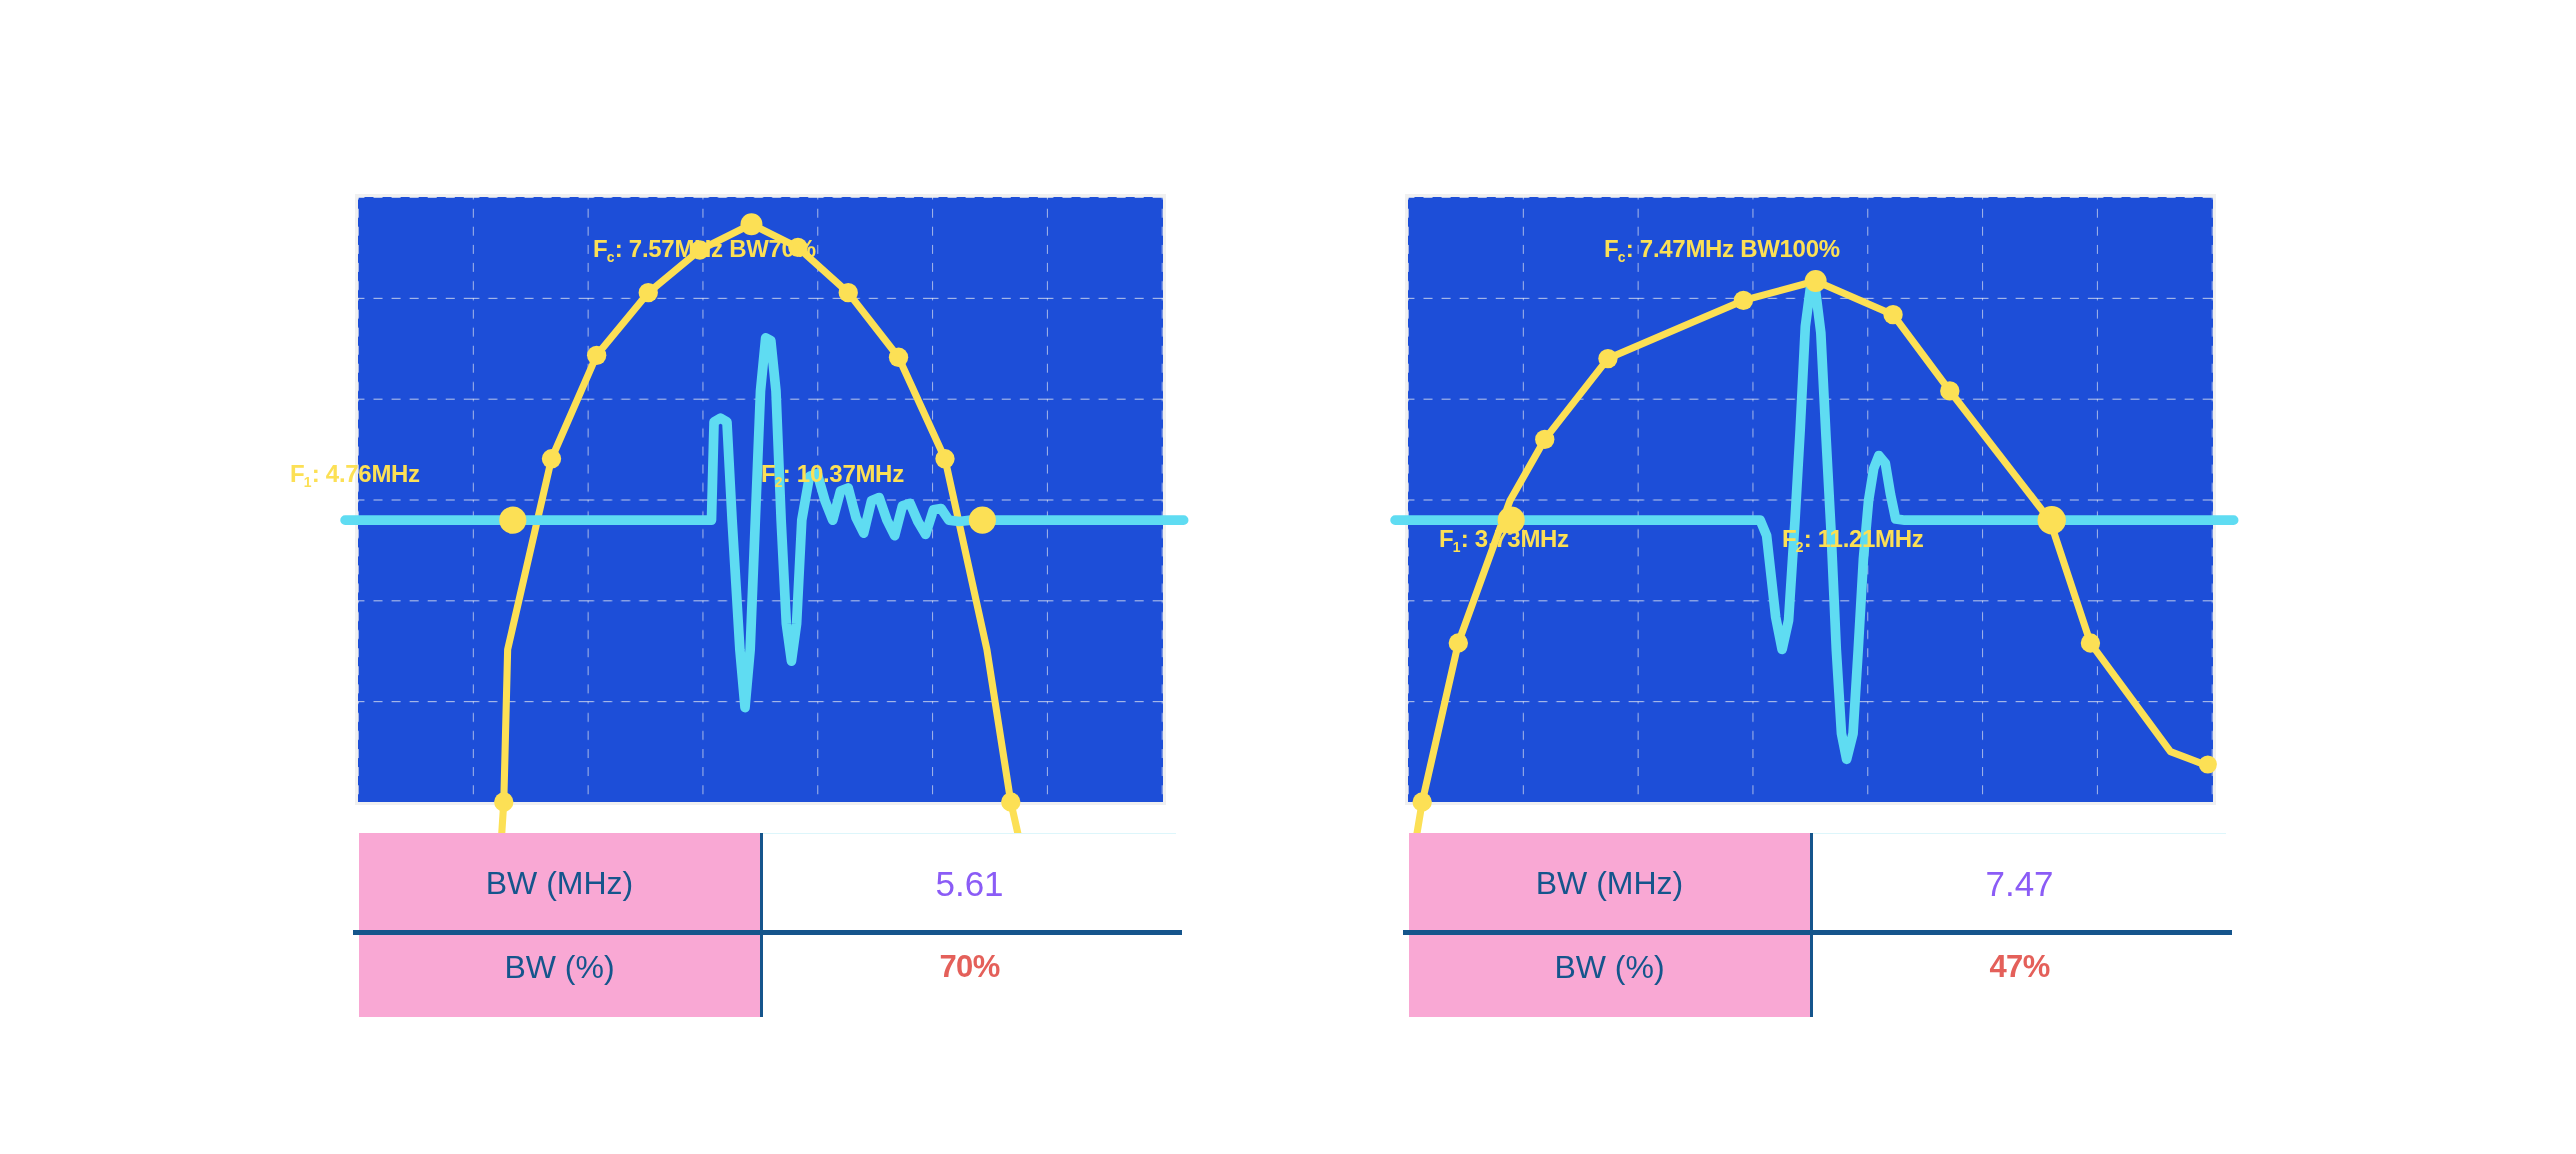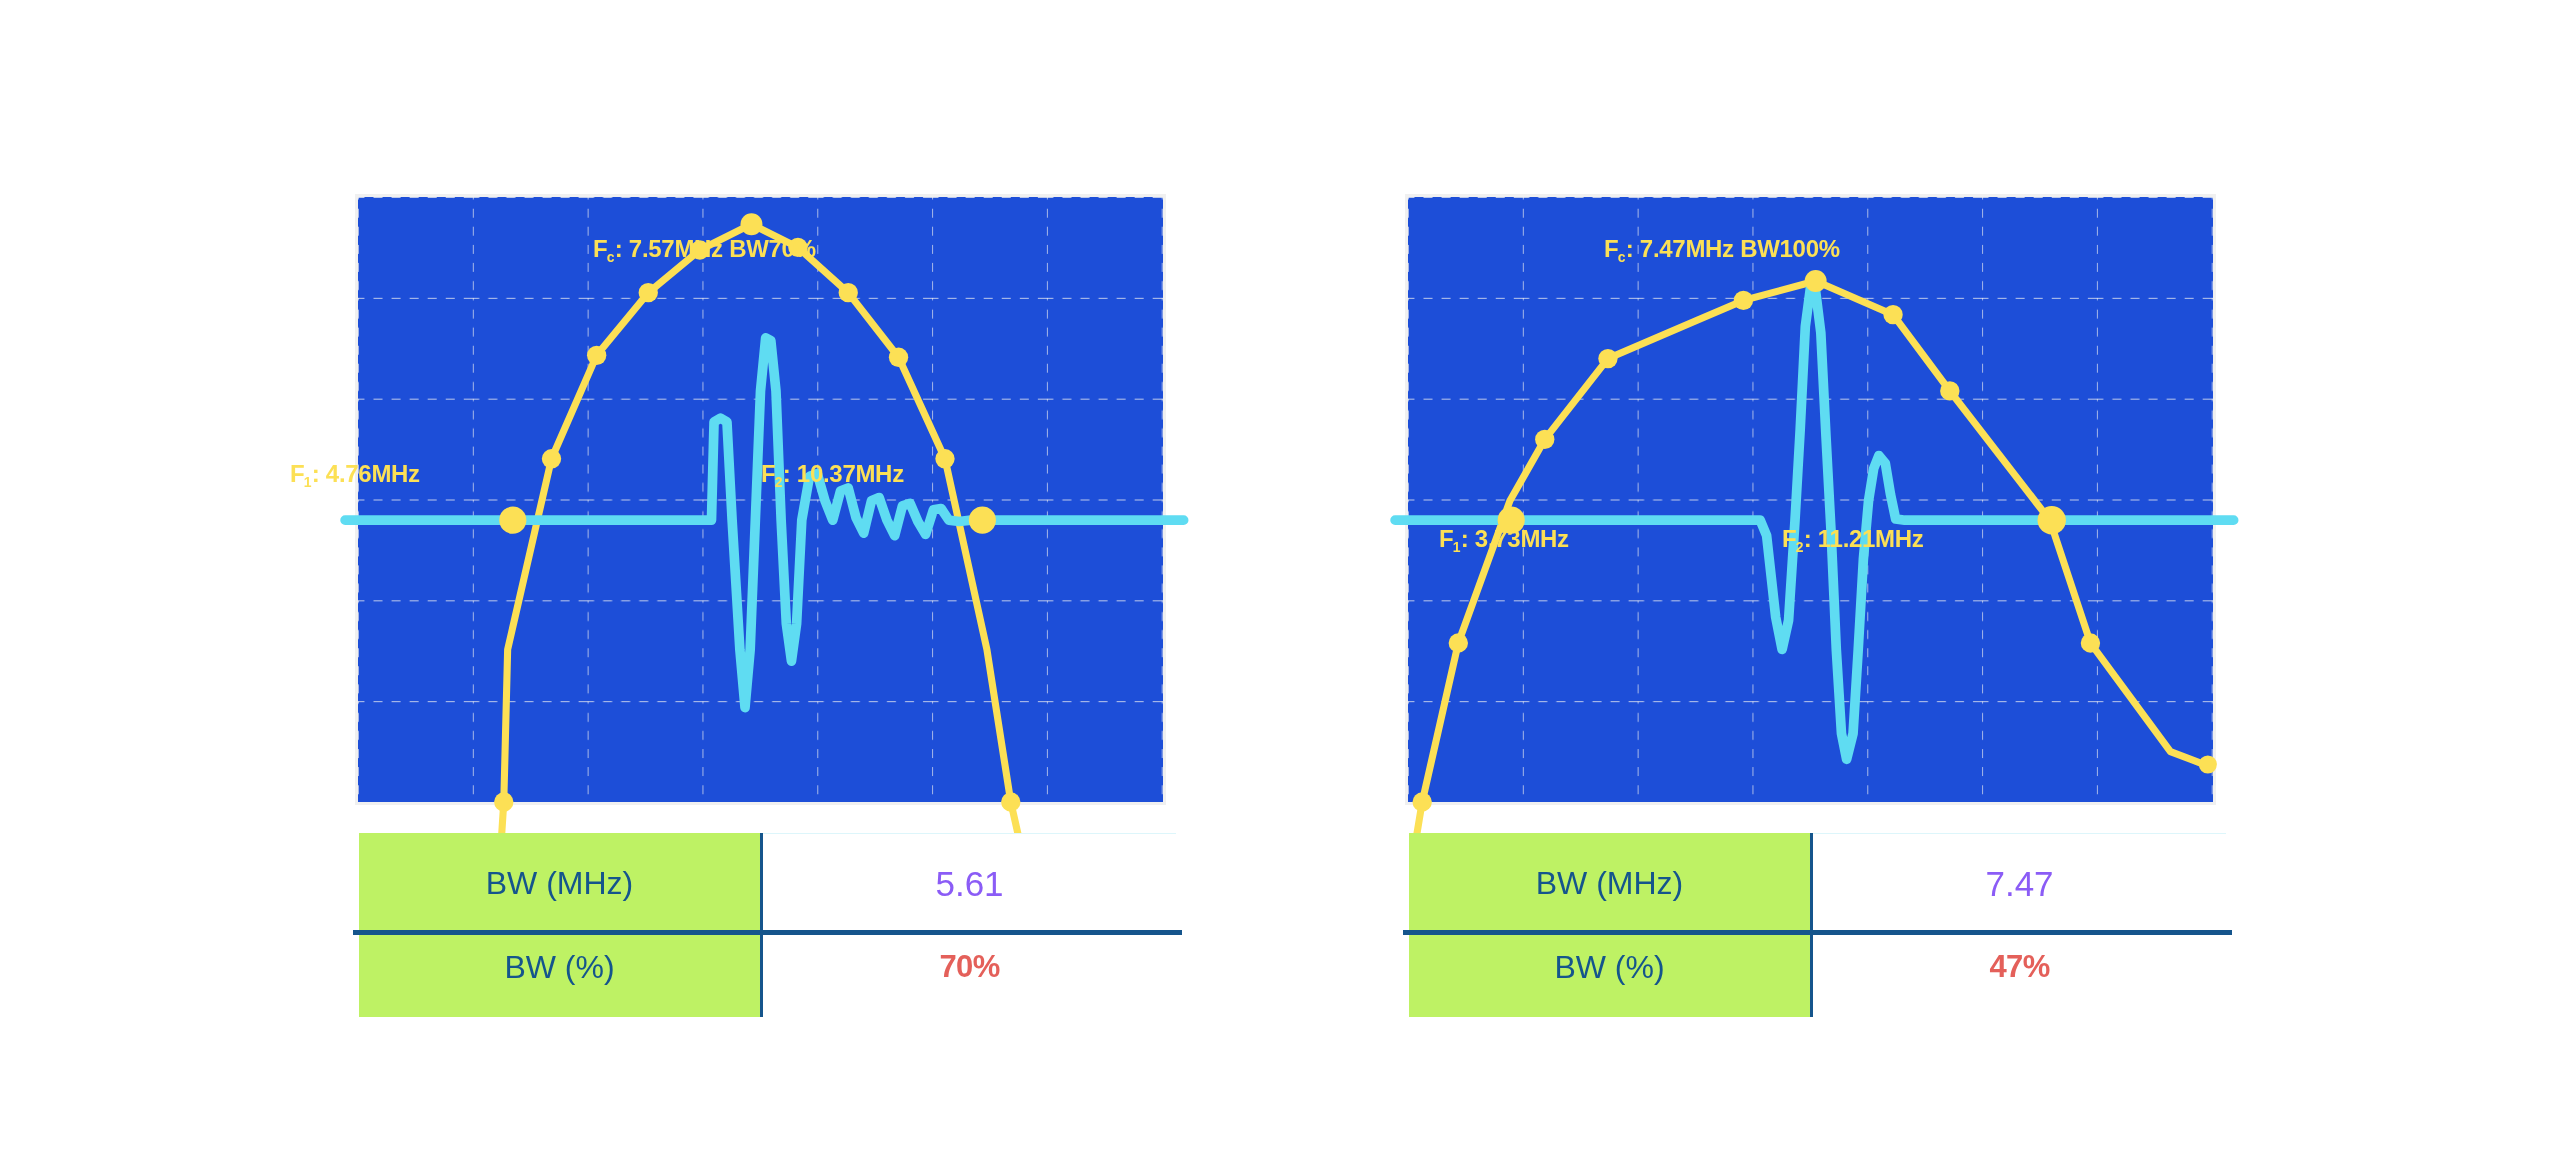--- a/index.html
+++ b/index.html
@@ -87,21 +87,21 @@
     left: 0;
     width: 100%;
     height: 100px;
     display: flex;
   }
   .bw-row-0 { top: 0px; }
   .bw-row-1 { top: 84px; }
 
   .bw-head {
     width: 404px;
-    background: #bef264;
+    background: #f9a8d4;
     display: flex;
     align-items: center;
     justify-content: center;
     color: #15558c;
     font-size: 32px;
     font-weight: normal;
     letter-spacing: 0px;
     box-sizing: border-box;
     border-right: 3.2px solid #15558c;
   }

